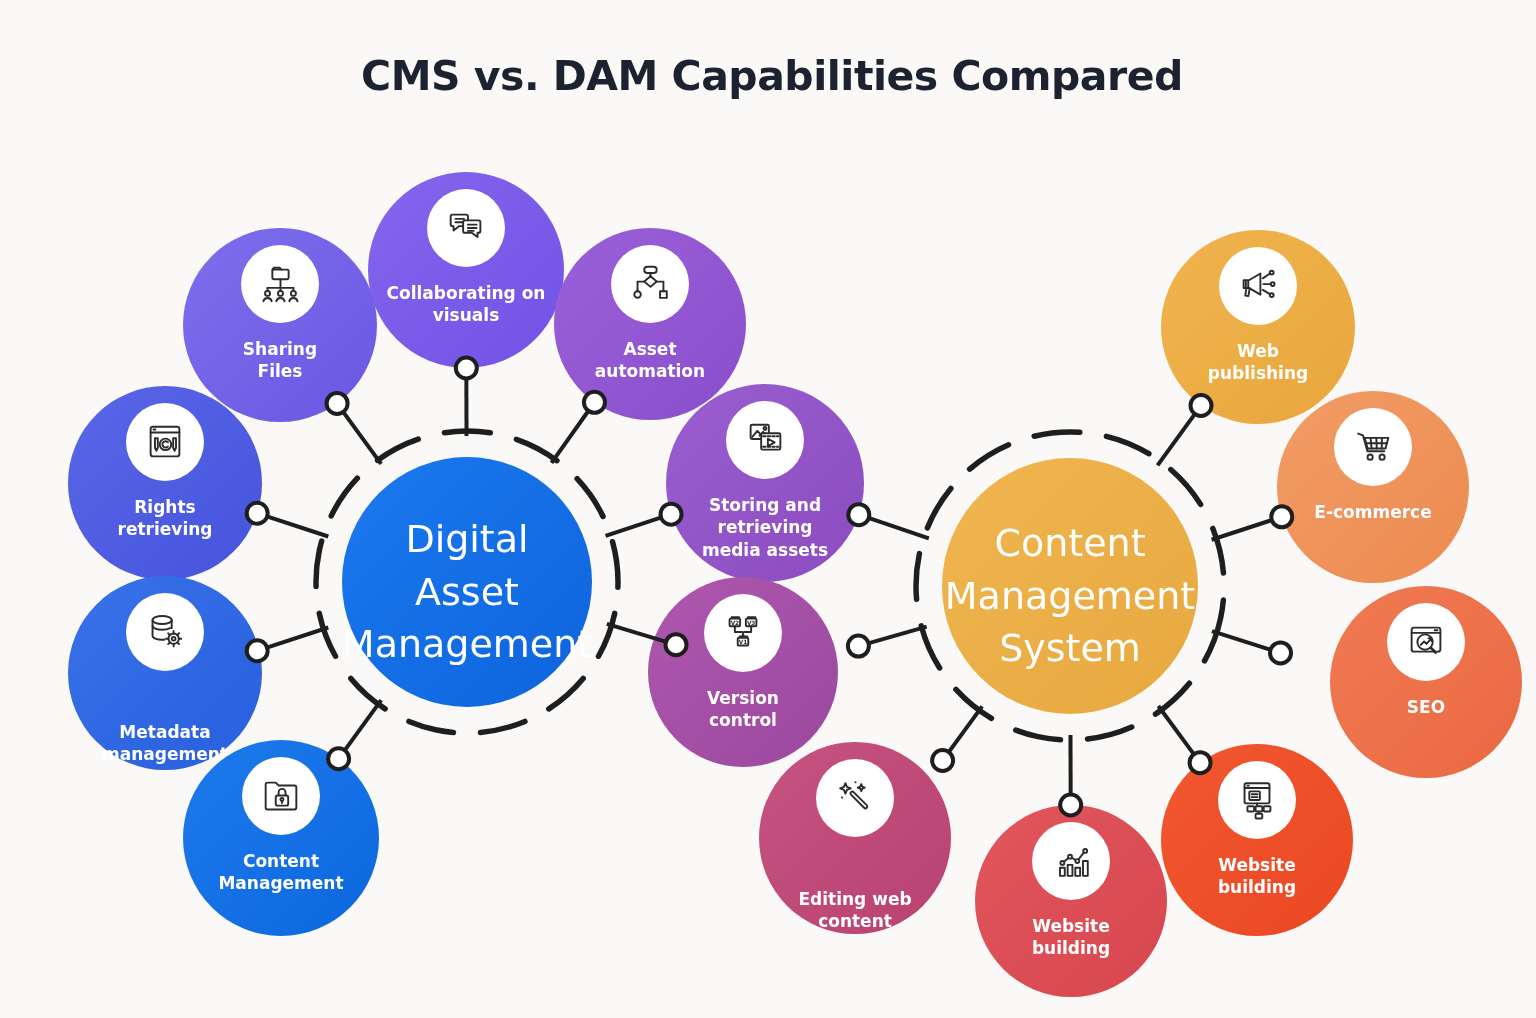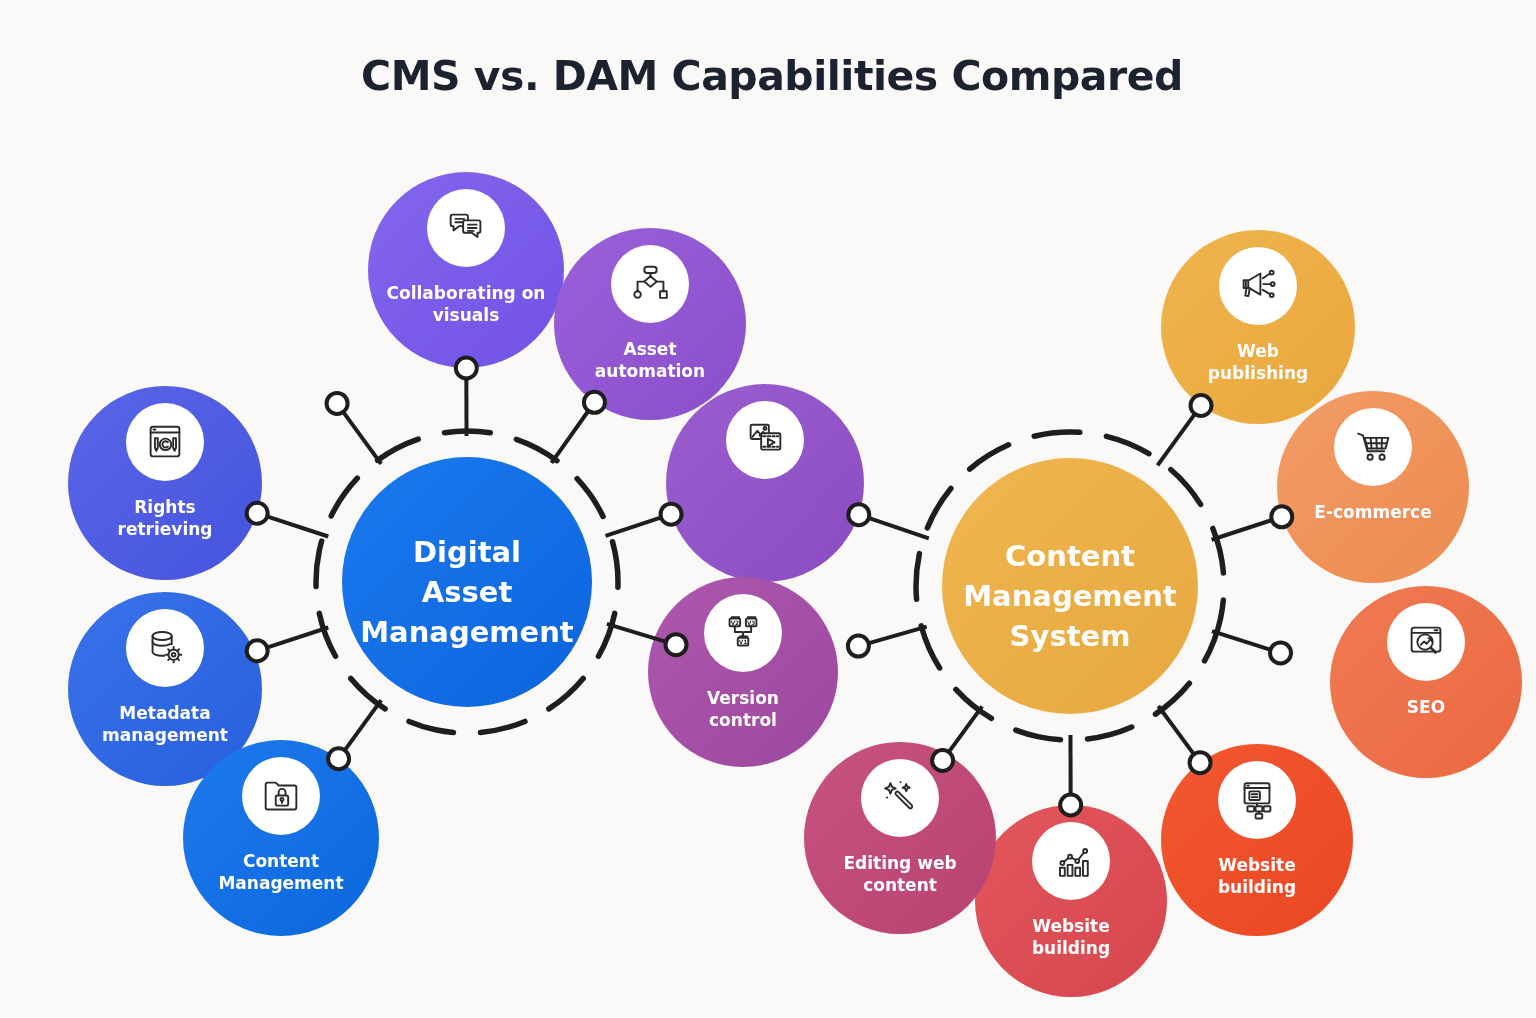--- a/index.html
+++ b/index.html
@@ -4,21 +4,21 @@
 <style>
   html,body{margin:0;padding:0;background:#faf9f7;}
   .stage{position:relative;width:1536px;height:1018px;background:#faf9f7;overflow:hidden;
          font-family:"DejaVu Sans","Liberation Sans",sans-serif;padding-left:8px;}
   .title{position:absolute;left:0;top:52px;width:100%;text-align:center;margin:0;
          font-size:41px;font-weight:700;color:#1d2230;letter-spacing:-0.5px;}
   svg.links{position:absolute;left:0;top:0;width:1536px;height:1018px;z-index:3;pointer-events:none;}
   .hub,.node{position:absolute;border-radius:50%;z-index:2;display:flex;flex-direction:column;
              align-items:center;box-sizing:border-box;}
   .hub{justify-content:center;}
-  .hub-label{color:#fff;font-weight:700;font-size:29px;line-height:1.38;text-align:center;white-space:pre-line;margin-top:20px;}
+  .hub-label{color:#fff;font-weight:400;font-size:38px;line-height:1.38;text-align:center;white-space:pre-line;margin-top:20px;}
   .node{justify-content:flex-start;padding-top:17px;}
   .badge{width:78px;height:78px;border-radius:50%;background:#fff;flex:0 0 auto;
          display:flex;align-items:center;justify-content:center;}
   .badge svg{width:46px;height:46px;}
   .label{margin-top:15px;color:#fff;font-weight:700;font-size:17px;line-height:1.32;
          text-align:center;white-space:pre-line;max-width:182px;}
 </style>
 </head>
 <body>
 
@@ -66,20 +66,39 @@
     <div class="hub-label">Digital
 Asset
 Management</div>
   </div>
   <div class="hub" id="cms" style="left: 942px; top: 458px; width: 256px; height: 256px; background: linear-gradient(135deg, rgb(240, 182, 80) 0%, rgb(231, 168, 63) 100%);">
     <div class="hub-label">Content
 Management
 System</div>
   </div>
 
+  <div class="node" style="left: 183px; top: 228px; width: 194px; height: 194px; background: linear-gradient(135deg, rgb(126, 110, 236) 0%, rgb(107, 87, 227) 100%);">
+    <div class="badge">
+      <svg viewBox="0 0 48 48" fill="none" stroke="#2b2b2b" stroke-width="2" stroke-linecap="round" stroke-linejoin="round">
+        <path d="M16 9 l1.5 -2 h6 l2 2"></path>
+          <rect x="16" y="9" width="17" height="10" rx="1.5"></rect>
+        <path d="M24.5 19 V31"></path>
+          <path d="M11 28 H38"></path>
+          <path d="M11 28 V31 M38 28 V31"></path>
+        <circle cx="11" cy="33.8" r="2.6"></circle>
+          <circle cx="24.5" cy="33.8" r="2.6"></circle>
+          <circle cx="38" cy="33.8" r="2.6"></circle>
+        <path d="M6.7 42 a4.4 4.4 0 0 1 8.6 0"></path>
+          <path d="M20.2 42 a4.4 4.4 0 0 1 8.6 0"></path>
+          <path d="M33.7 42 a4.4 4.4 0 0 1 8.6 0"></path>
+      </svg>
+    </div>
+    <div class="label">Sharing
+Files</div>
+  </div>
 
   <div class="node" style="left: 368px; top: 172px; width: 196px; height: 196px; background: linear-gradient(135deg, rgb(132, 102, 238) 0%, rgb(113, 82, 229) 100%);">
     <div class="badge">
       <svg viewBox="0 0 48 48" fill="none" stroke="#2b2b2b" stroke-width="2" stroke-linecap="round" stroke-linejoin="round">
         <path d="M10 10 h14 a2 2 0 0 1 2 2 v8 a2 2 0 0 1 -2 2 h-7 l-6 4.5 V22 h-1 a2 2 0 0 1 -2 -2 v-8 a2 2 0 0 1 2 -2 z" fill="#fff"></path>
         <path d="M13 14.5 h9 M13 18 h9"></path>
         <path d="M23 16 h14 a2 2 0 0 1 2 2 v9 a2 2 0 0 1 -2 2 h-1 v4.5 l-6 -4.5 h-7 a2 2 0 0 1 -2 -2 v-9 a2 2 0 0 1 2 -2 z" fill="#fff"></path>
         <path d="M26 20.5 h9 M26 24 h9 M26 27 h6"></path>
       </svg>
     </div>
@@ -115,21 +134,21 @@
         <path d="M13.5 20 h3 v10 l-1.5 3.2 -1.5 -3.2 z"></path>
         <circle cx="24.5" cy="26.5" r="6"></circle>
           <path d="M27 24.2 a3.3 3.3 0 1 0 0 4.6"></path>
         <path d="M32.5 20 h3 v10 l-1.5 3.2 -1.5 -3.2 z"></path>
       </svg>
     </div>
     <div class="label">Rights
 retrieving</div>
   </div>
 
-  <div class="node" style="left: 68px; top: 592px; width: 194px; height: 194px; background: linear-gradient(135deg, rgb(58, 114, 234) 0%, rgb(39, 95, 221) 100%);">
+  <div class="node" style="left: 68px; top: 576px; width: 194px; height: 194px; background: linear-gradient(135deg, rgb(58, 114, 234) 0%, rgb(39, 95, 221) 100%); gap: 35px;">
     <div class="badge">
       <svg viewBox="0 0 48 48" fill="none" stroke="#2b2b2b" stroke-width="2" stroke-linecap="round" stroke-linejoin="round">
         <ellipse cx="21" cy="11.5" rx="10" ry="4.2"></ellipse>
         <path d="M11 11.5 V28 c0 2.3 4.4 4.1 10 4.1 1 0 2 -.1 2.9 -.2"></path>
         <path d="M31 11.5 V20"></path>
         <path d="M11 17.5 c0 2.3 4.4 4.1 10 4.1 3.4 0 6.4 -.7 8.3 -1.7"></path>
         <circle cx="33" cy="31" r="8.7" fill="#fff" stroke="none"></circle>
         <circle cx="33" cy="31" r="5.4"></circle>
           <circle cx="33" cy="31" r="1.9"></circle>
         <path d="M38.4 31 H41 M27.6 31 H25 M33 25.6 V23 M33 36.4 V39
@@ -160,20 +179,22 @@
         <rect x="9" y="8" width="19" height="15" rx="1.5"></rect>
         <path d="M11 20.5 l5 -6 4 4.5"></path>
           <path d="M18.5 19.5 l3.5 -4 3.5 3.5"></path>
         <circle cx="24" cy="12" r="1.5"></circle>
         <rect x="20" y="17" width="20" height="17" rx="1.5" fill="#fff"></rect>
         <path d="M22 20 h16" stroke-dasharray="2.6 2.2"></path>
           <path d="M22 31 h16" stroke-dasharray="2.6 2.2"></path>
         <path d="M27 22.7 l7 3.8 -7 3.8 z"></path>
       </svg>
     </div>
+    <div class="label">Storing and retrieving
+media assets</div>
   </div>
 
   <div class="node" style="left: 648px; top: 577px; width: 190px; height: 190px; background: linear-gradient(135deg, rgb(173, 88, 174) 0%, rgb(156, 72, 158) 100%);">
     <div class="badge">
       <svg viewBox="0 0 48 48" fill="none" stroke="#2b2b2b" stroke-width="2" stroke-linecap="round" stroke-linejoin="round">
         <path d="M12 7.5 h8 M29 7.5 h8"></path>
         <rect x="10" y="9" width="11" height="8" rx="1" fill="#fff"></rect>
         <rect x="27" y="9" width="11" height="8" rx="1" fill="#fff"></rect>
         <path d="M15.5 17 v6 h7 M32.5 17 v6 h-7"></path>
         <path d="M24 23 v3.5"></path>
@@ -264,21 +285,21 @@
         <circle cx="15" cy="26" r="2" fill="#fff"></circle>
           <circle cx="23" cy="19.5" r="2" fill="#fff"></circle>
         <circle cx="30.5" cy="24" r="2" fill="#fff"></circle>
           <circle cx="38.8" cy="13.5" r="2" fill="#fff"></circle>
       </svg>
     </div>
     <div class="label">Website
 building</div>
   </div>
 
-  <div class="node" style="left: 804px; top: 742px; width: 192px; height: 192px; background: linear-gradient(135deg, rgb(199, 83, 129) 0%, rgb(184, 66, 112) 100%);">
+  <div class="node" style="left: 759px; top: 742px; width: 192px; height: 192px; background: linear-gradient(135deg, rgb(199, 83, 129) 0%, rgb(184, 66, 112) 100%); gap: 36px;">
     <div class="badge">
       <svg viewBox="0 0 48 48" fill="none" stroke="#2b2b2b" stroke-width="2" stroke-linecap="round" stroke-linejoin="round">
         <path d="M22.5 17.8 L36.2 31.5 a1.9 1.9 0 0 1 -2.7 2.7 L19.8 20.5 a1.9 1.9 0 0 1 2.7 -2.7 z"></path>
         <path d="M14 8.5 l1.6 3.9 3.9 1.6 -3.9 1.6 -1.6 3.9 -1.6 -3.9 -3.9 -1.6 3.9 -1.6 z"></path>
         <path d="M30.5 9.5 l1.1 2.6 2.6 1.1 -2.6 1.1 -1.1 2.6 -1.1 -2.6 -2.6 -1.1 2.6 -1.1 z"></path>
         <circle cx="10.5" cy="23.5" r="1.1" fill="#2b2b2b" stroke="none"></circle>
         <circle cx="24.5" cy="7.5" r="1.1" fill="#2b2b2b" stroke="none"></circle>
       </svg>
     </div>
     <div class="label">Editing web

